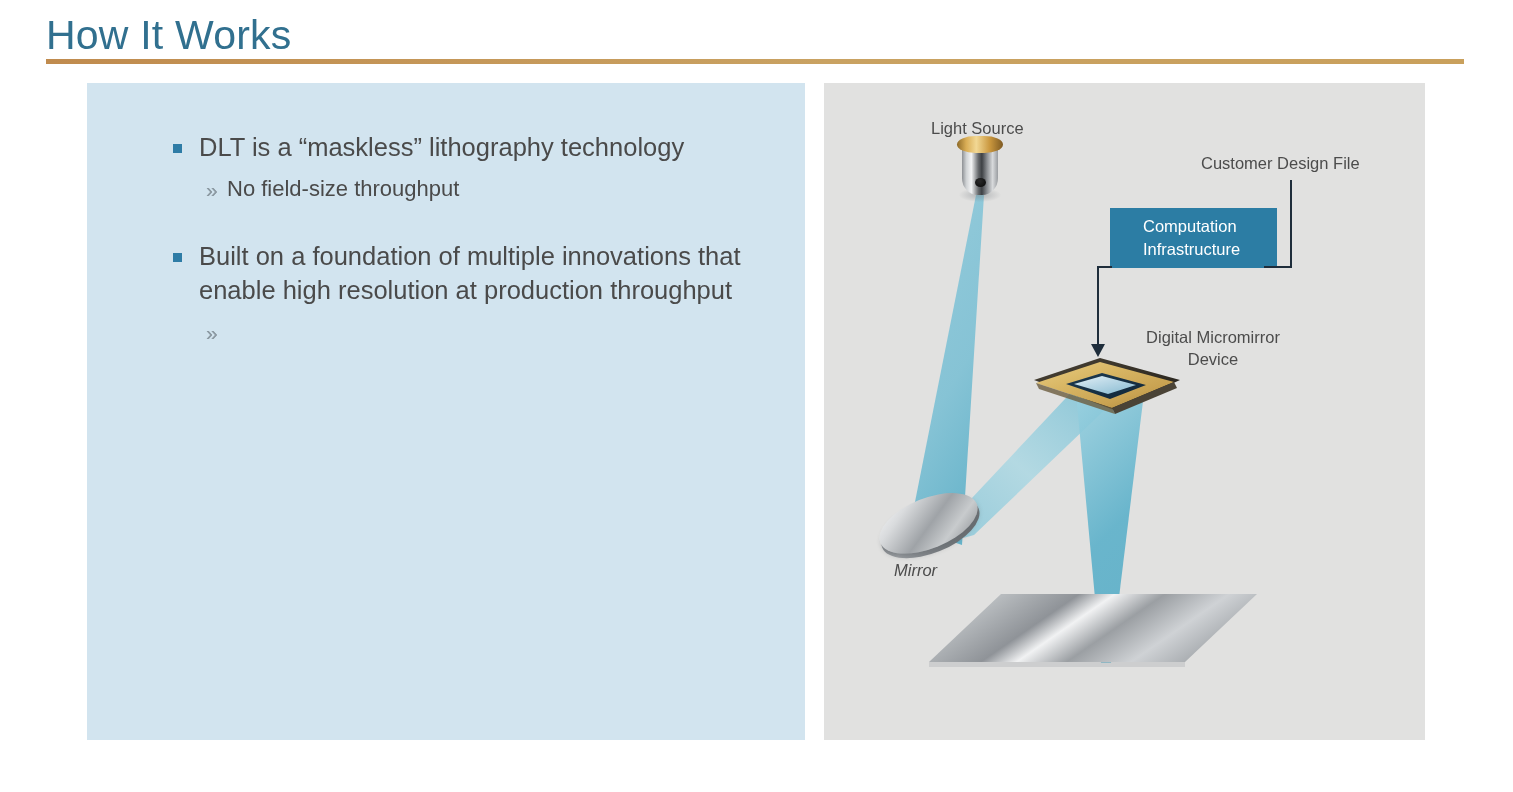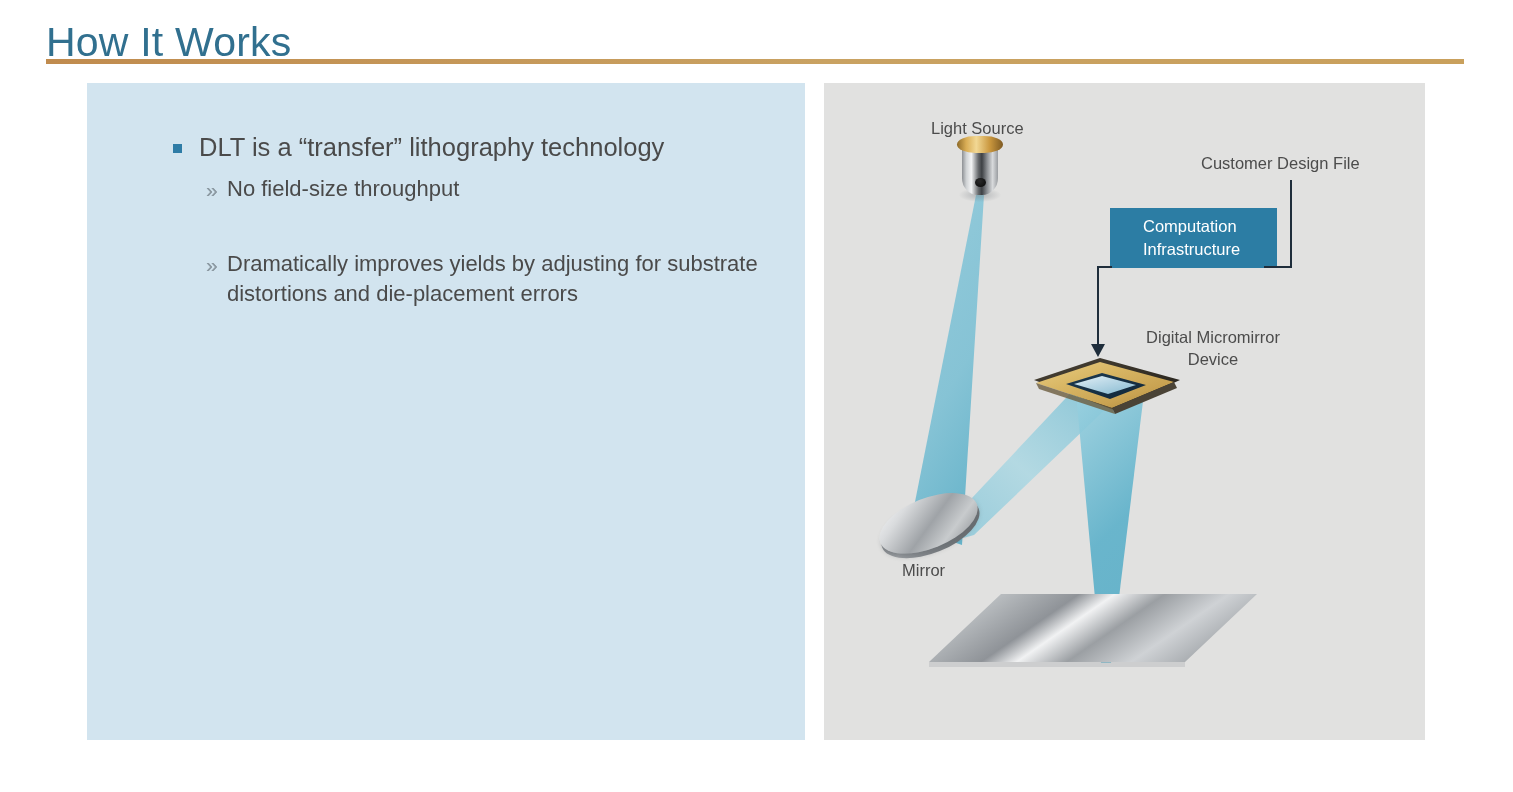--- a/index.html
+++ b/index.html
@@ -10,21 +10,21 @@
     background: #ffffff;
     font-family: "Liberation Sans", sans-serif;
     overflow: hidden;
     position: relative;
   }
 
   
   #slide-title {
     position: absolute;
     left: 46px;
-    top: 19px;
+    top: 12px;
     font-size: 41px;
     font-weight: normal;
     color: #31708f;
     letter-spacing: 0.2px;
     white-space: nowrap;
   }
   #title-rule {
     position: absolute;
     left: 46px;
     top: 59px;
@@ -103,21 +103,21 @@
     position: absolute;
     font-size: 16.5px;
     line-height: 22px;
     color: #4c4c4c;
     white-space: nowrap;
   }
 
   #label-light-source { left: 107px; top: 34px; }
   #label-customer-file { left: 377px; top: 69px; text-align: right; }
   #label-dmd { left: 299px; top: 243px; width: 180px; text-align: center; white-space: normal; }
-  #label-mirror  { left: 78px;  top: 476px; }
+  #label-mirror  { left: 70px;  top: 476px; font-style: italic; }
   #label-substrate { left: 394px; top: 564px; width: 120px; white-space: normal; }
 
   
   #comp-box {
     position: absolute;
     left: 286px;
     top: 125px;
     width: 167px;
     height: 60px;
     background: #2c7da4;
@@ -231,40 +231,43 @@
 
 <h1 id="slide-title">How It Works</h1>
 <div id="title-rule"></div>
 
 <section id="text-panel">
   <div id="bullet-list">
 
     <div class="l1-group">
       <div class="l1-item">
         <span class="sq-bullet"></span>
-        <span>DLT is a “transfer” lithography technology</span>
+        <span>DLT is a “maskless” lithography technology</span>
       </div>
       <div class="l2-item">
         <span class="chev-bullet">»</span>
       </div>
       <div class="l2-item">
         <span class="chev-bullet">»</span>
         <span>No field-size throughput</span>
       </div>
     </div>
 
     <div class="gap-l1"></div>
 
     <div class="l1-group">
+      <div class="l1-item">
+        <span class="sq-bullet"></span>
+        <span>Built on a foundation of multiple innovations that enable high resolution at production throughput</span>
+      </div>
       <div class="l2-item">
         <span class="chev-bullet">»</span>
       </div>
       <div class="l2-item">
         <span class="chev-bullet">»</span>
-        <span>Dramatically improves yields by adjusting for substrate distortions and die-placement errors</span>
       </div>
     </div>
 
   </div>
 </section>
 
 <section id="diagram-panel">
 
   <svg id="beams" viewBox="0 0 603 657">
     <defs>

